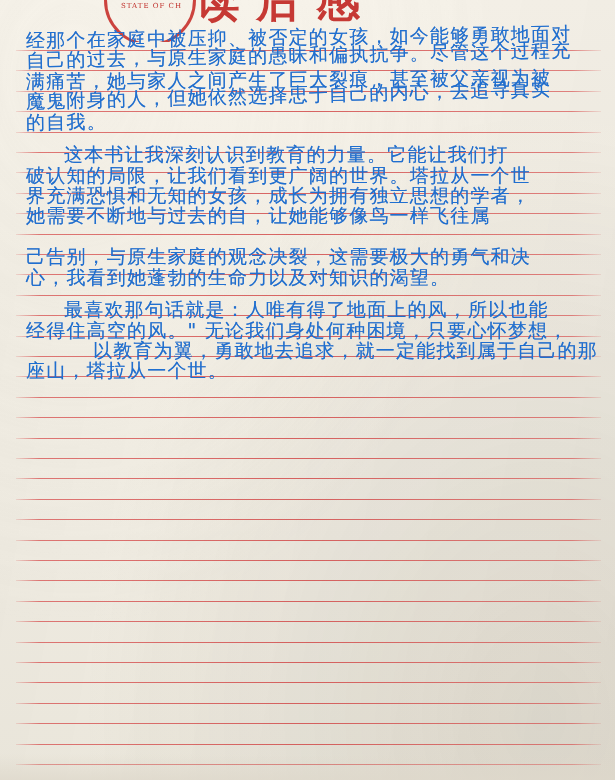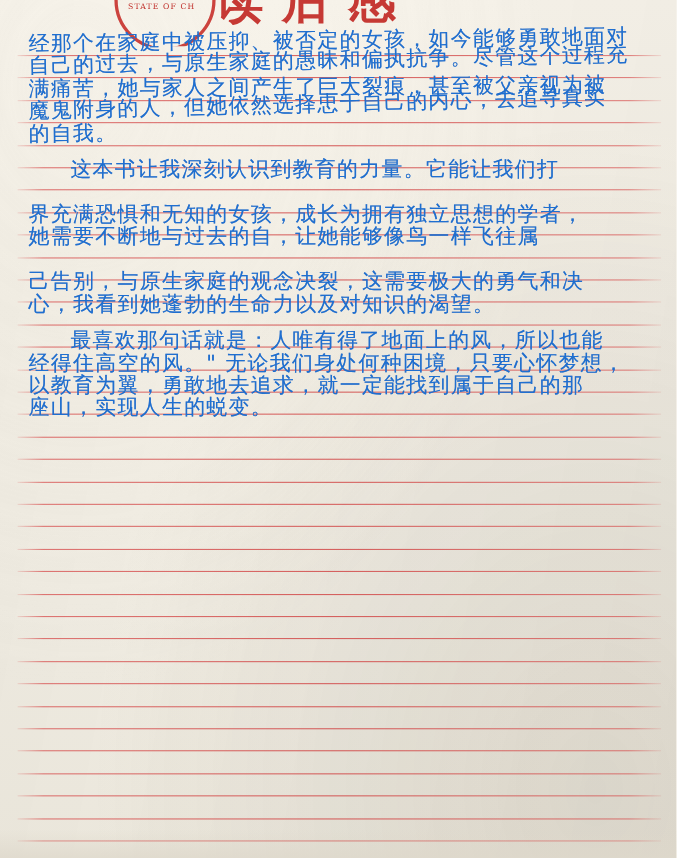--- a/index.html
+++ b/index.html
@@ -78,21 +78,21 @@
     height: 86px;
     border-radius: 50%;
     border: 3px solid #c8342f;
     opacity: 0.92;
   }
   #seal-text {
     position: absolute;
     left: 112px;
     top: 2px;
     width: 70px;
-    text-align: center;
+    text-align: right;
     font-size: 7px;
     letter-spacing: 1px;
     color: #c0302b;
     font-family: "DejaVu Serif", serif;
     white-space: nowrap;
   }
   #header-title {
     position: absolute;
     left: 196px;
     top: -22px;
@@ -197,24 +197,25 @@
     <div id="header-title">读后感</div>
   </div>
 
   <div id="writing">
       <div class="line tilt1" style="top: 30px;">经那个在家庭中被压抑、被否定的女孩，如今能够勇敢地面对</div>
       <div class="line tilt2" style="top: 50.4px;">自己的过去，与原生家庭的愚昧和偏执抗争。尽管这个过程充</div>
       <div class="line tilt3" style="top: 70.8px;">满痛苦，她与家人之间产生了巨大裂痕，甚至被父亲视为被</div>
       <div class="line tilt4" style="top: 91.2px;">魔鬼附身的人，但她依然选择忠于自己的内心，去追寻真实</div>
       <div class="line tilt1" style="top: 111.6px;">的自我。</div>
       <div class="line undefined indent" style="top: 144.24px;">这本书让我深刻认识到教育的力量。它能让我们打</div>
+      <div class="line undefined" style="top: 164.64px;">破认知的局限，让我们看到更广阔的世界。塔拉从一个世</div>
       <div class="line undefined" style="top: 185.04px;">界充满恐惧和无知的女孩，成长为拥有独立思想的学者，</div>
       <div class="line undefined" style="top: 205.44px;">她需要不断地与过去的自，让她能够像鸟一样飞往属</div>
       <div class="line undefined" style="top: 246.24px;">己告别，与原生家庭的观念决裂，这需要极大的勇气和决</div>
       <div class="line undefined" style="top: 266.64px;">心，我看到她蓬勃的生命力以及对知识的渴望。</div>
       <div class="line undefined indent" style="top: 299.28px;">最喜欢那句话就是：人唯有得了地面上的风，所以也能</div>
       <div class="line undefined" style="top: 319.68px;">经得住高空的风。" 无论我们身处何种困境，只要心怀梦想，</div>
-      <div class="line undefined" style="top: 340.08px;">以教育为翼，勇敢地去追求，就一定能找到属于自己的那</div>
-      <div class="line undefined" style="top: 360.48px;">座山，实现人生的蜕变。</div>
+      <div class="line undefined" style="top: 340.08px; text-align: right;">以教育为翼，勇敢地去追求，就一定能找到属于自己的那</div>
+      <div class="line undefined" style="top: 360.48px;">座山，塔拉从一个世。</div>
     </div>
 
   <div id="footer-fade"></div>
 </div>
 
 </body></html>

